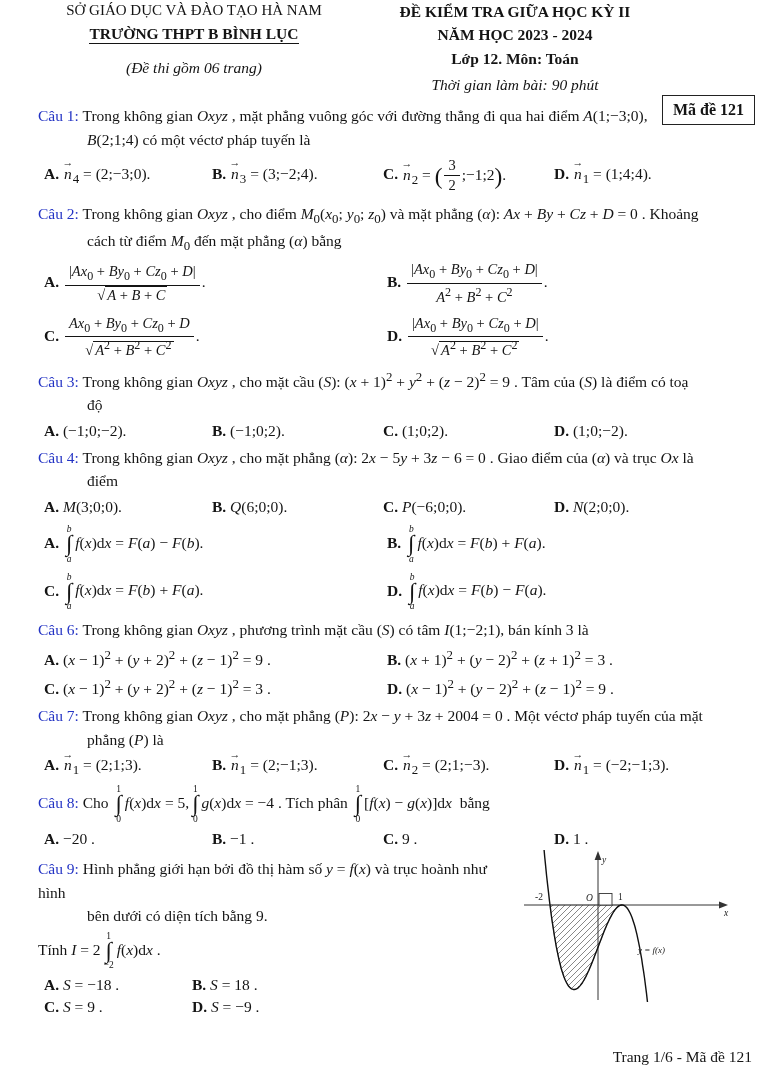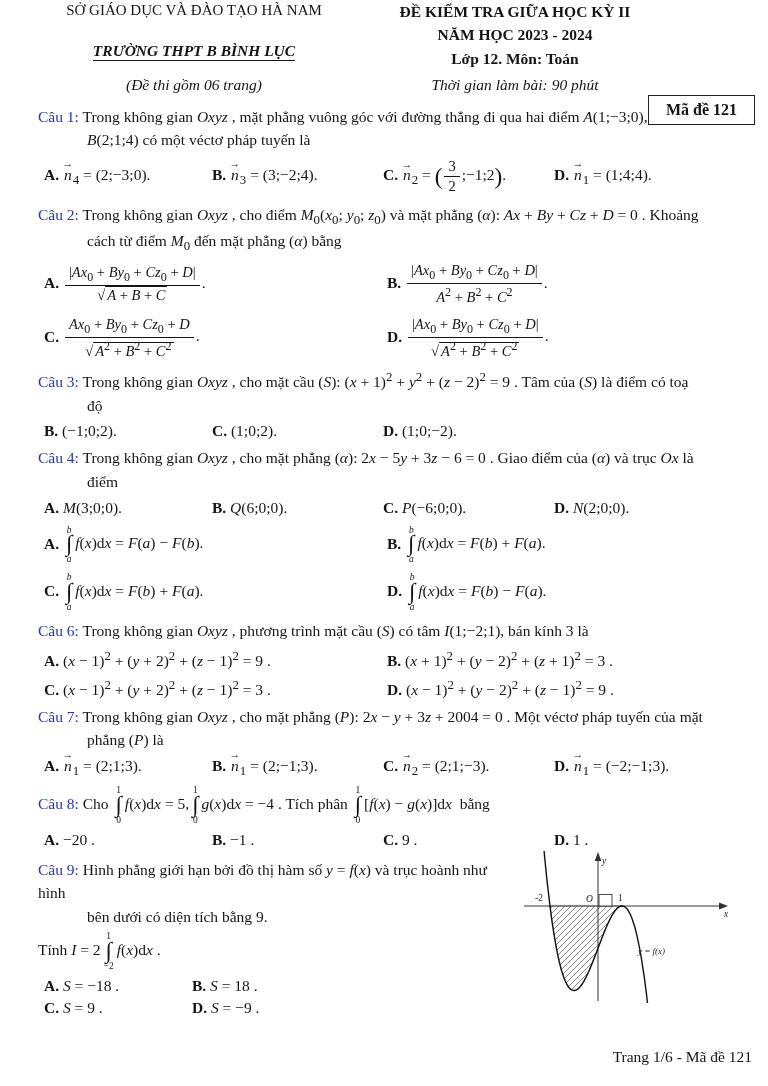--- a/index.html
+++ b/index.html
@@ -8,28 +8,28 @@
     font-family:"Liberation Serif", serif;font-size:15.5px;
     position:relative;overflow:hidden;
   }
   .page{padding:0 24px 0 38px;}
 
   
   .hdr{display:flex;margin-bottom:8px;}
   .hleft{width:312px;text-align:center;line-height:1.45;}
   .hright{width:330px;text-align:center;line-height:1.5;}
   .hl1{font-size:15px;}
-  .hl2{font-weight:bold;margin-top:18px;font-style:italic;}
+  .hl2{font-weight:bold;margin-top:1px;}
   .hl2 span{border-bottom:1.4px solid #141414;padding-bottom:1px;}
   .hl3{font-style:italic;margin-top:12px;}
   .hr-b{font-weight:bold;}
   .hr-i{font-style:italic;margin-top:3px;}
   .codebox{
     position:absolute;top:95px;right:13px;border:1.7px solid #222;
-    padding:5px 17px;font-weight:bold;font-size:16px;background:#fff;
+    padding:5px 10px;font-weight:bold;font-size:16px;background:#fff;
   }
 
   
   .question{margin-bottom:2px;}
   .stem{margin:3px 0 2px 0;line-height:1.52;}
   .qlabel{color:var(--accent);font-weight:normal;}
   .ind{display:inline-block;width:49px;}
   .opts{padding-left:6px;margin:3px 0 4px 0;}
   .c4{display:grid;grid-template-columns:168px 171px 171px 1fr;align-items:center;}
   .c2{display:grid;grid-template-columns:343px 1fr;row-gap:3px;align-items:center;}
@@ -96,20 +96,21 @@
         <div class="opts c2">
           <div class="opt"><b class="okey">A.</b> <span class="obody"><span class="frac"><span class="nu">|<i>Ax</i><sub>0</sub> + <i>By</i><sub>0</sub> + <i>Cz</i><sub>0</sub> + <i>D</i>|</span><span class="de"><span class="sqrt">√<span class="rad"><i>A</i> + <i>B</i> + <i>C</i></span></span></span></span>.</span></div>
           <div class="opt"><b class="okey">B.</b> <span class="obody"><span class="frac"><span class="nu">|<i>Ax</i><sub>0</sub> + <i>By</i><sub>0</sub> + <i>Cz</i><sub>0</sub> + <i>D</i>|</span><span class="de"><i>A</i><sup>2</sup> + <i>B</i><sup>2</sup> + <i>C</i><sup>2</sup></span></span>.</span></div>
           <div class="opt"><b class="okey">C.</b> <span class="obody"><span class="frac"><span class="nu"><i>Ax</i><sub>0</sub> + <i>By</i><sub>0</sub> + <i>Cz</i><sub>0</sub> + <i>D</i></span><span class="de"><span class="sqrt">√<span class="rad"><i>A</i><sup>2</sup> + <i>B</i><sup>2</sup> + <i>C</i><sup>2</sup></span></span></span></span>.</span></div>
           <div class="opt"><b class="okey">D.</b> <span class="obody"><span class="frac"><span class="nu">|<i>Ax</i><sub>0</sub> + <i>By</i><sub>0</sub> + <i>Cz</i><sub>0</sub> + <i>D</i>|</span><span class="de"><span class="sqrt">√<span class="rad"><i>A</i><sup>2</sup> + <i>B</i><sup>2</sup> + <i>C</i><sup>2</sup></span></span></span></span>.</span></div>
         </div>
       </div>
       <div class="question">
         <p class="stem"><b class="qlabel">Câu 3:</b> Trong không gian <i>Oxyz</i> , cho mặt cầu (<i>S</i>): (<i>x</i> + 1)<sup>2</sup> + <i>y</i><sup>2</sup> + (<i>z</i> − 2)<sup>2</sup> = 9 . Tâm của (<i>S</i>) là điểm có toạ<br><span class="ind"></span>độ</p>
         <div class="opts c4">
+          <div class="opt"><b class="okey">A.</b> <span class="obody">(−1;0;−2).</span></div>
           <div class="opt"><b class="okey">B.</b> <span class="obody">(−1;0;2).</span></div>
           <div class="opt"><b class="okey">C.</b> <span class="obody">(1;0;2).</span></div>
           <div class="opt"><b class="okey">D.</b> <span class="obody">(1;0;−2).</span></div>
         </div>
       </div>
       <div class="question">
         <p class="stem"><b class="qlabel">Câu 4:</b> Trong không gian <i>Oxyz</i> , cho mặt phẳng (<i>α</i>): 2<i>x</i> − 5<i>y</i> + 3<i>z</i> − 6 = 0 . Giao điểm của (<i>α</i>) và trục <i>Ox</i> là<br><span class="ind"></span>điểm</p>
         <div class="opts c4">
           <div class="opt"><b class="okey">A.</b> <span class="obody"><i>M</i>(3;0;0).</span></div>
           <div class="opt"><b class="okey">B.</b> <span class="obody"><i>Q</i>(6;0;0).</span></div>

